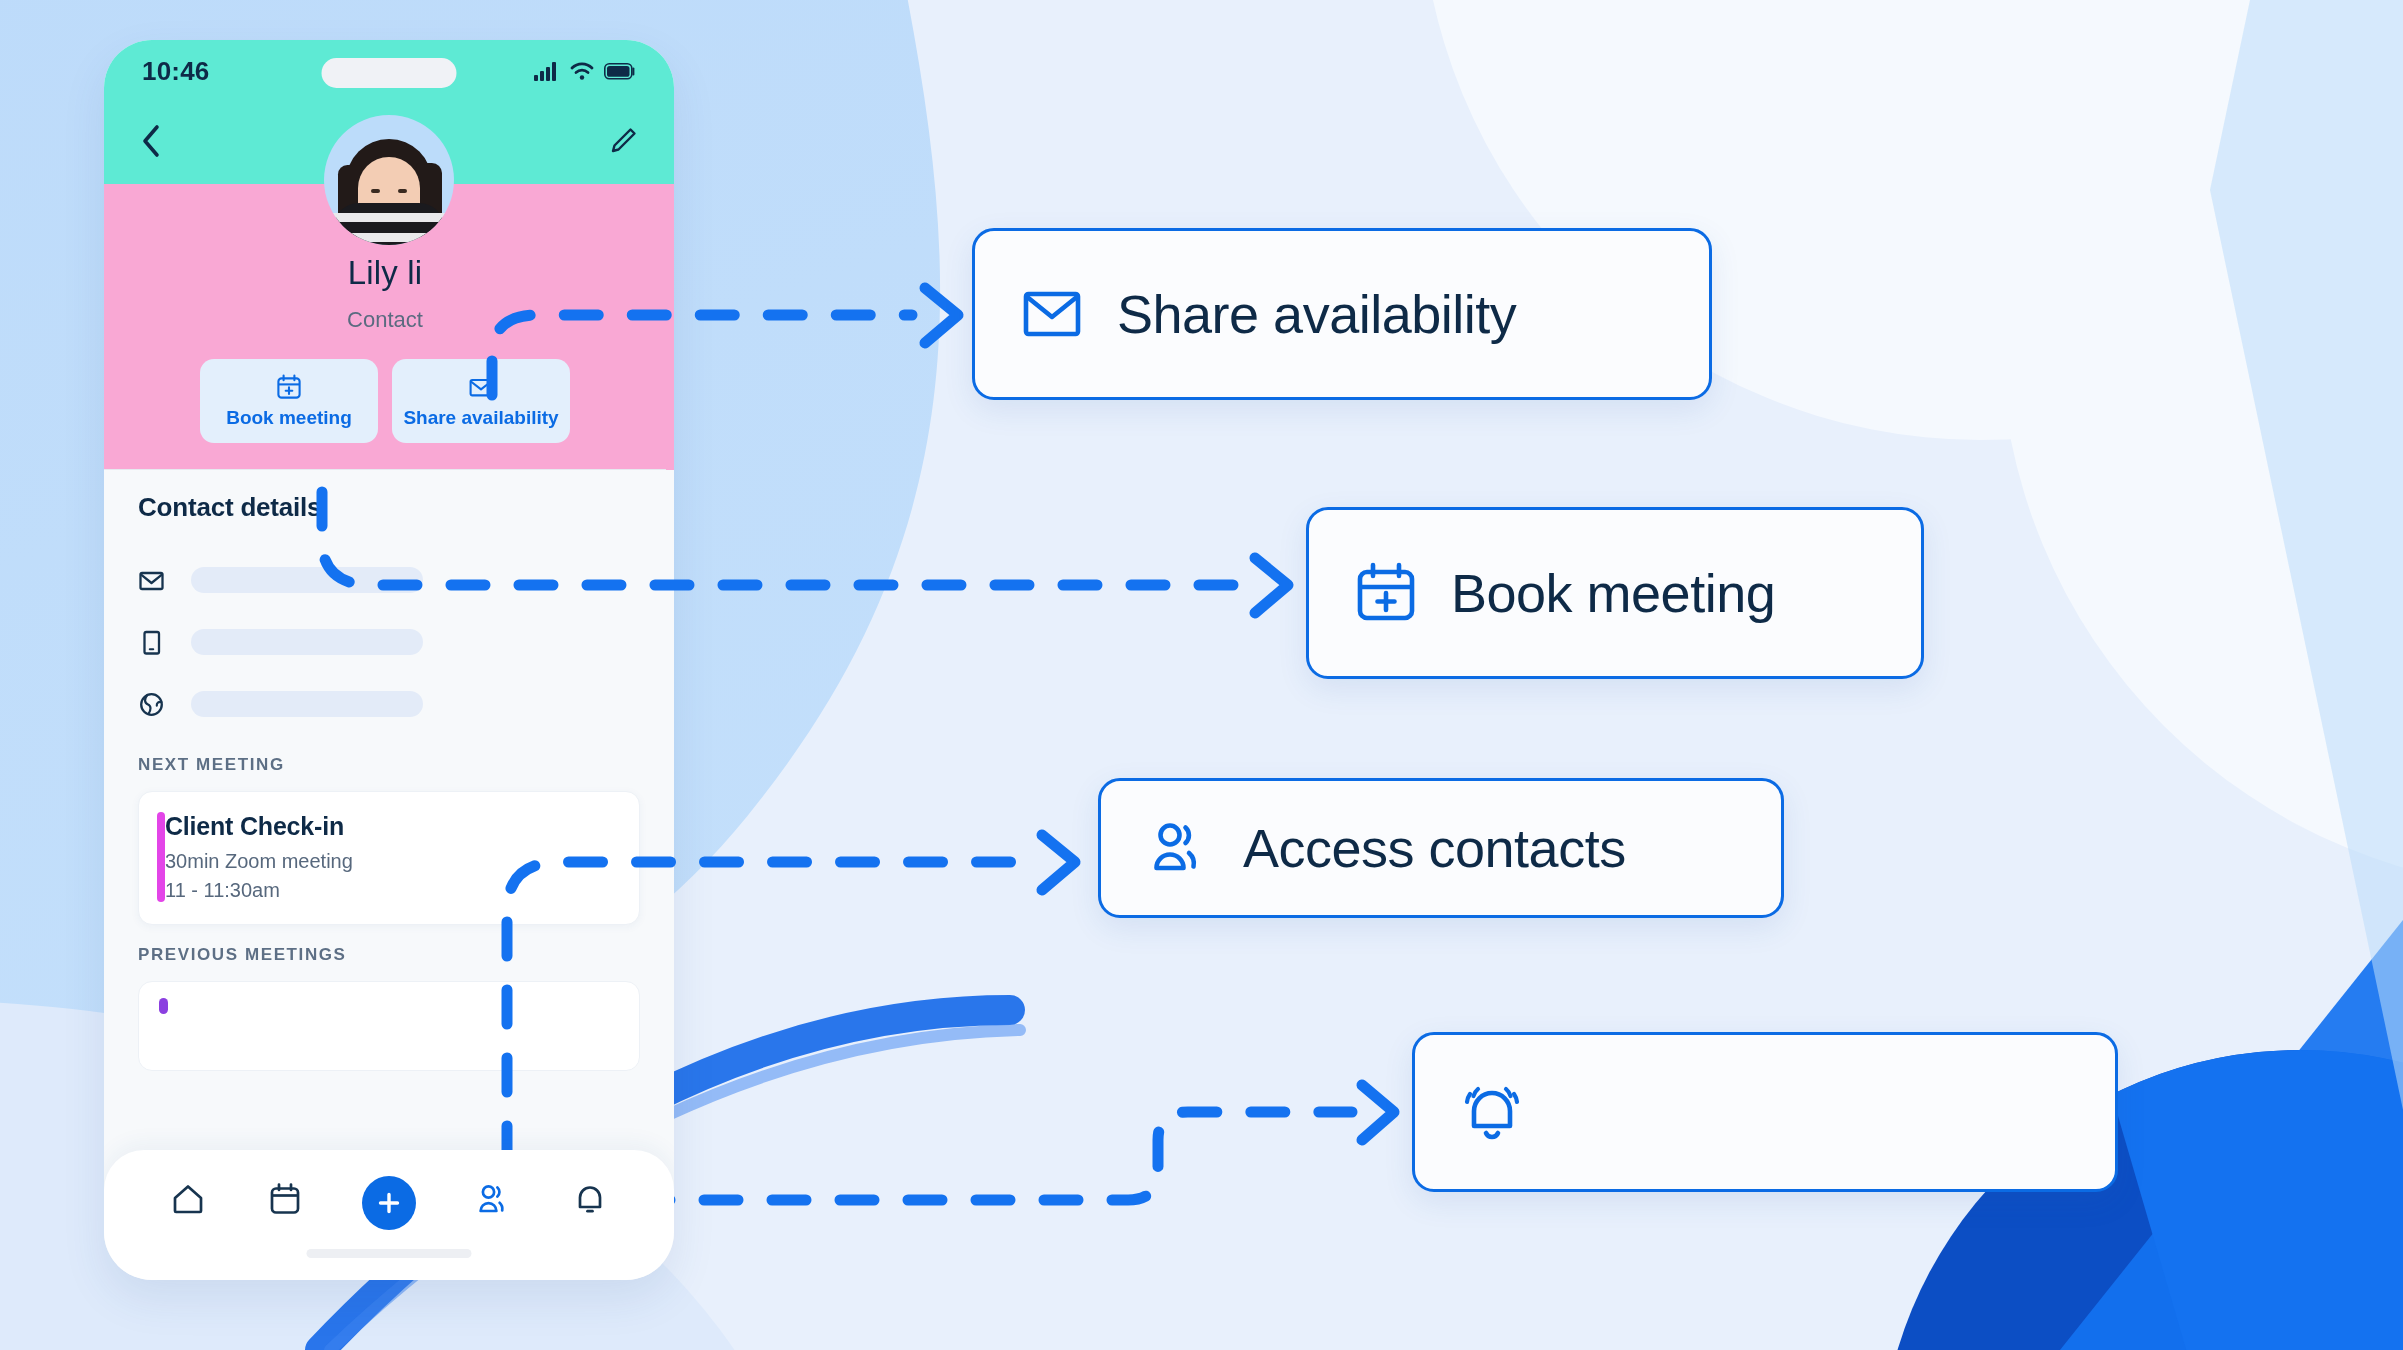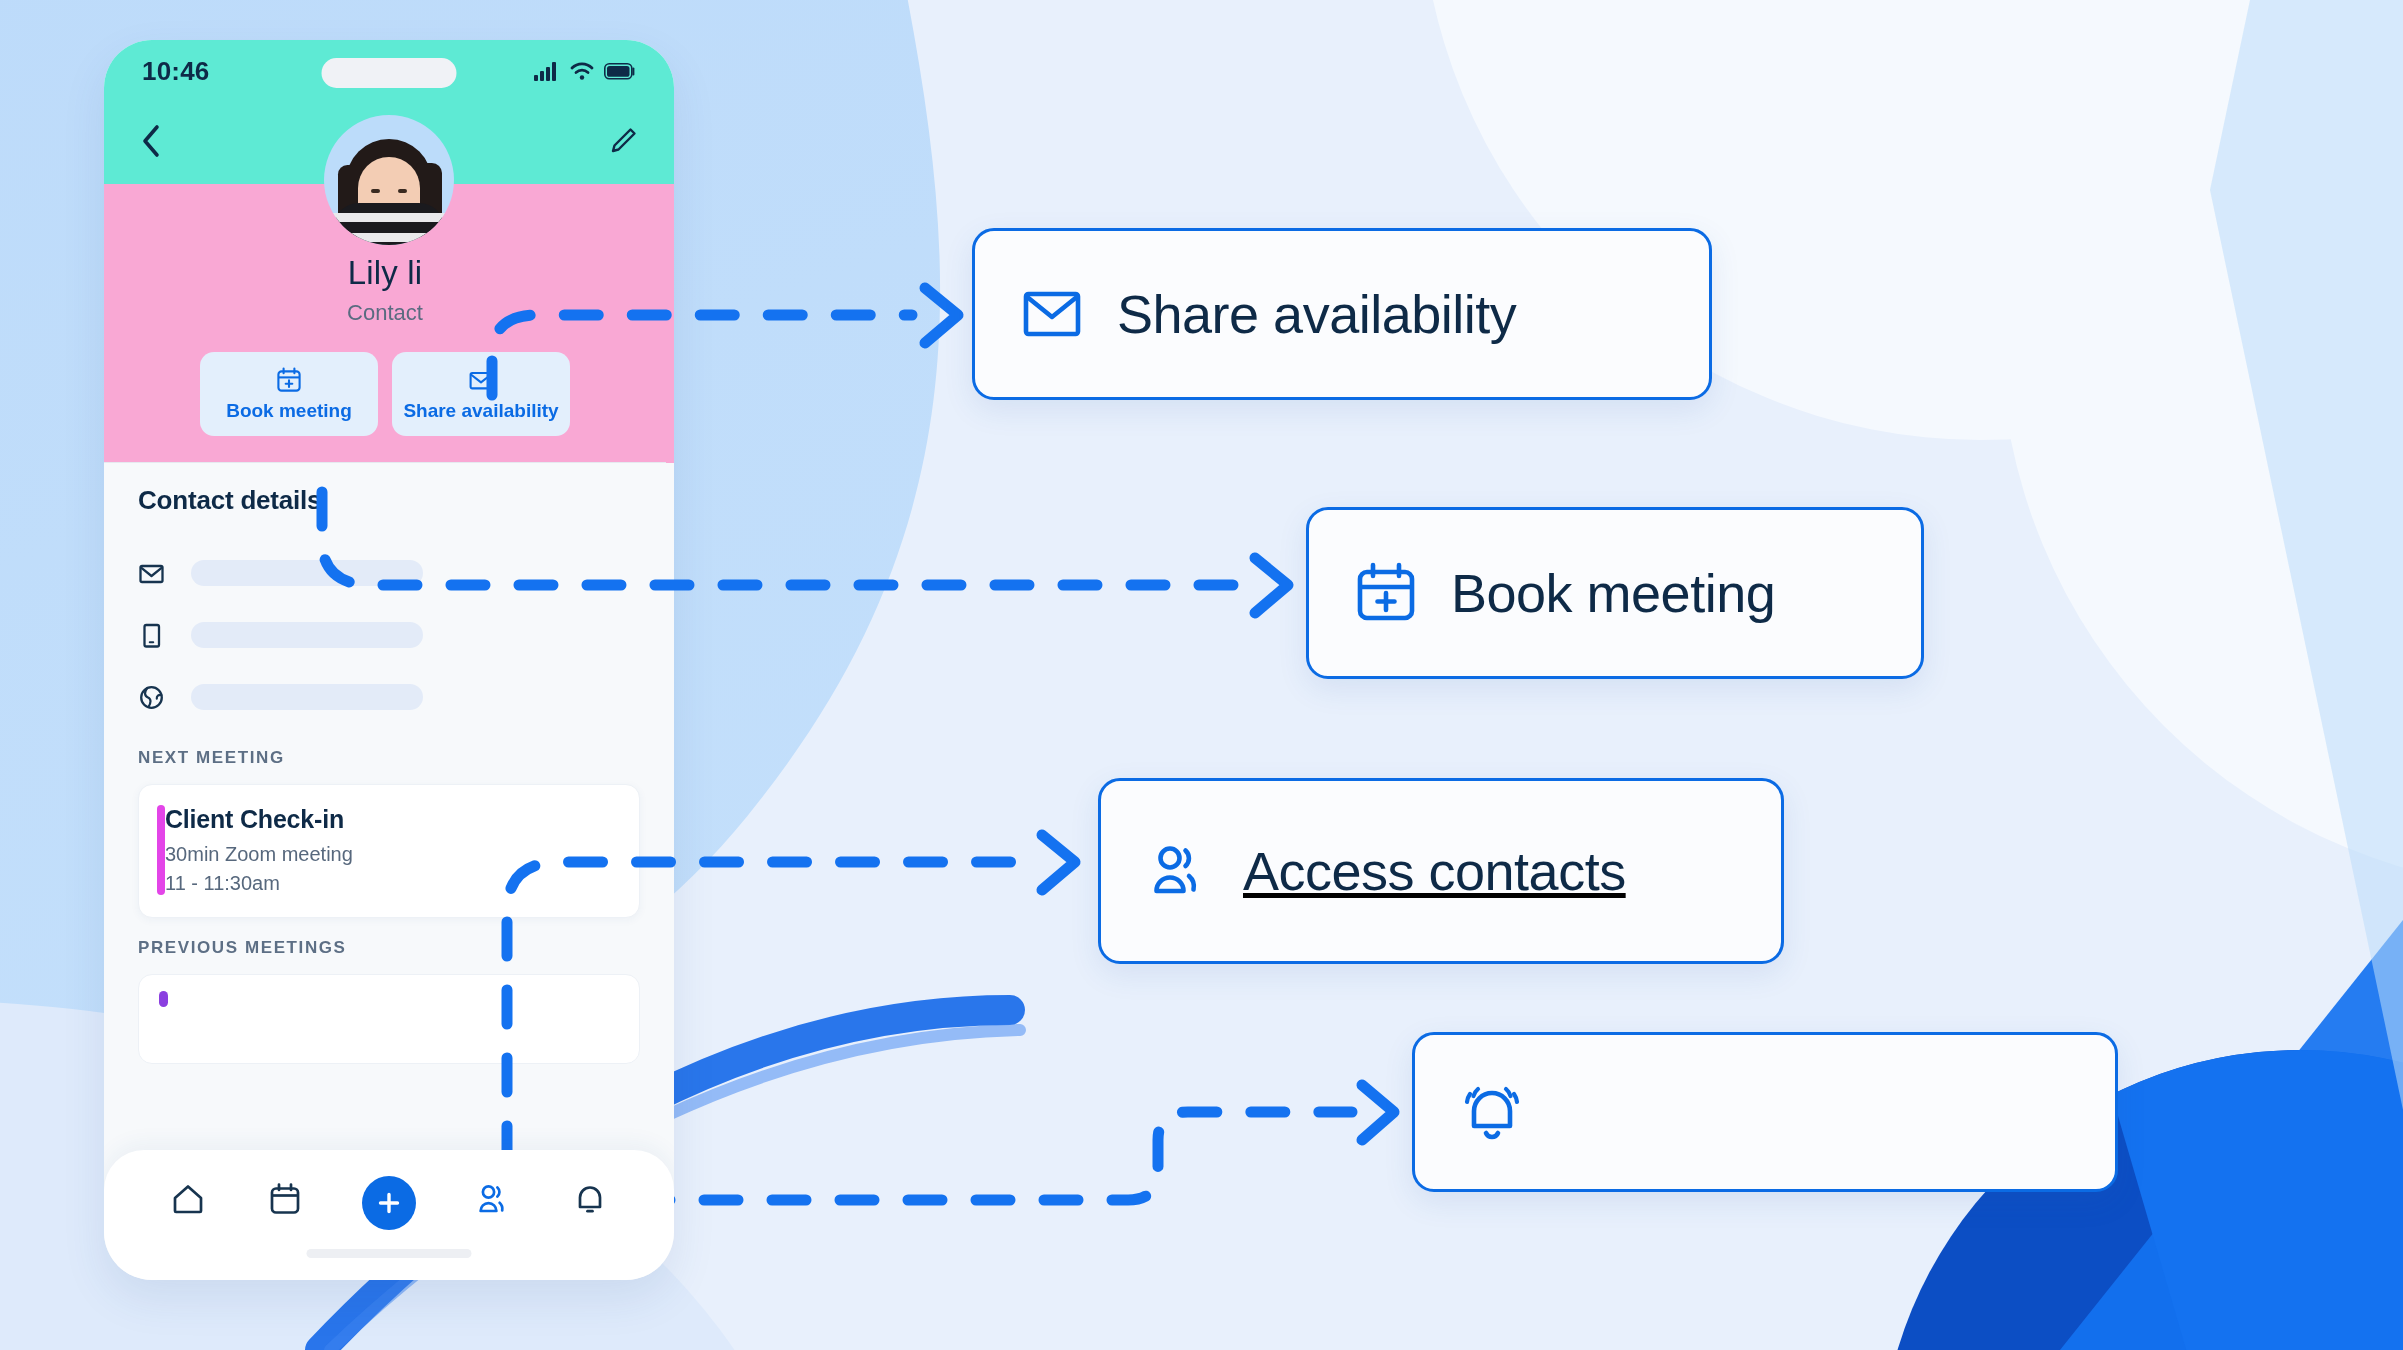--- a/index.html
+++ b/index.html
@@ -90,21 +90,21 @@
     background: #f9a8d4;
     padding: 70px 8px 0 0;
     position: relative;
     flex: 0 0 auto;
   }
   .profile-name {
     text-align:center; font-size: 33px; color:#0E2A47; font-weight: 400;
     letter-spacing: .2px;
   }
   .profile-role {
-    text-align:center; font-size: 22px; color:#5A6B80; margin-top: 8px;
+    text-align:center; font-size: 22px; color:#5A6B80; margin-top: 15px;
   }
   .quick-actions {
     display:flex; gap: 14px; justify-content: center;
     margin-top: 26px; padding-bottom: 26px;
   }
   .qa {
     width: 178px; height: 84px; background:#E3EFFC; border-radius: 14px;
     display:flex; flex-direction: column; align-items:center; justify-content:center;
     gap: 7px;
   }
@@ -164,21 +164,21 @@
     border-radius: 22px;
     display:flex; align-items:center; gap: 34px;
     padding: 0 46px;
     box-shadow: 0 10px 30px rgba(40,90,170,.10);
   }
   .callout-label {
     font-size: 54px; color:#0E2A47; letter-spacing: -0.5px; white-space: nowrap;
   }
   #callout-share { left: 972px; top: 228px; width: 740px; height: 172px; }
   #callout-book  { left: 1306px; top: 507px; width: 618px; height: 172px; }
-  #callout-contacts { left: 1098px; top: 778px; width: 686px; height: 186px; text-decoration: underline; }
+  #callout-contacts { left: 1098px; top: 778px; width: 686px; height: 140px; }
   #callout-notify { left: 1412px; top: 1032px; width: 706px; height: 160px; }
 
   .connector-svg { position:absolute; inset:0; width:2403px; height:1350px; pointer-events:none; }
 </style>
 </head>
 <body>
 
 <div class="stage">
 
   <div class="bg-layer">

